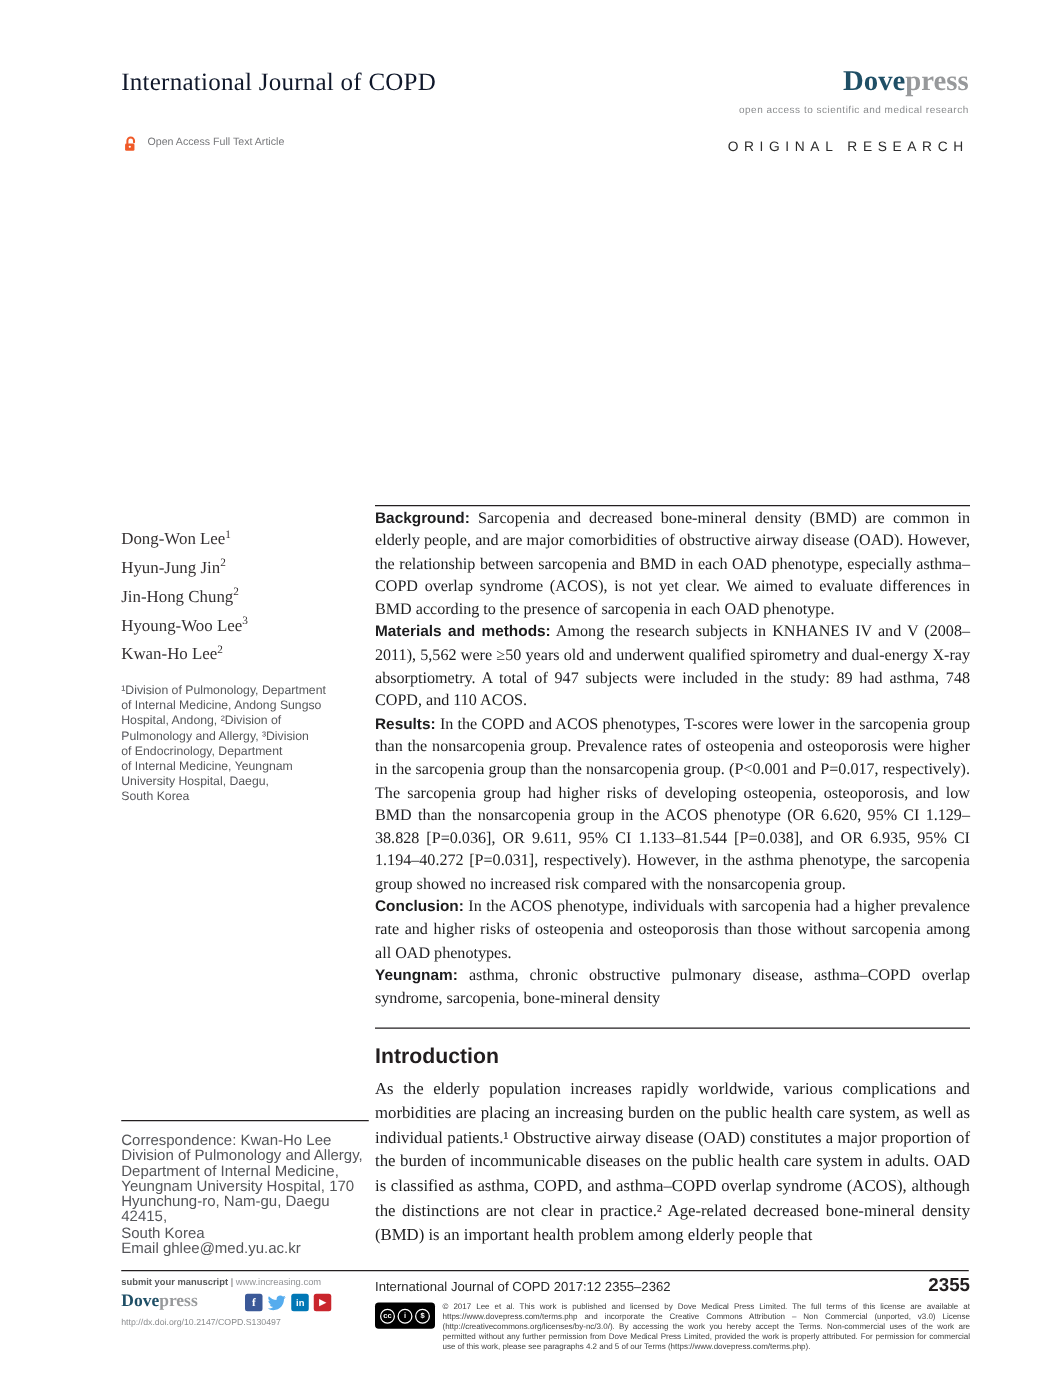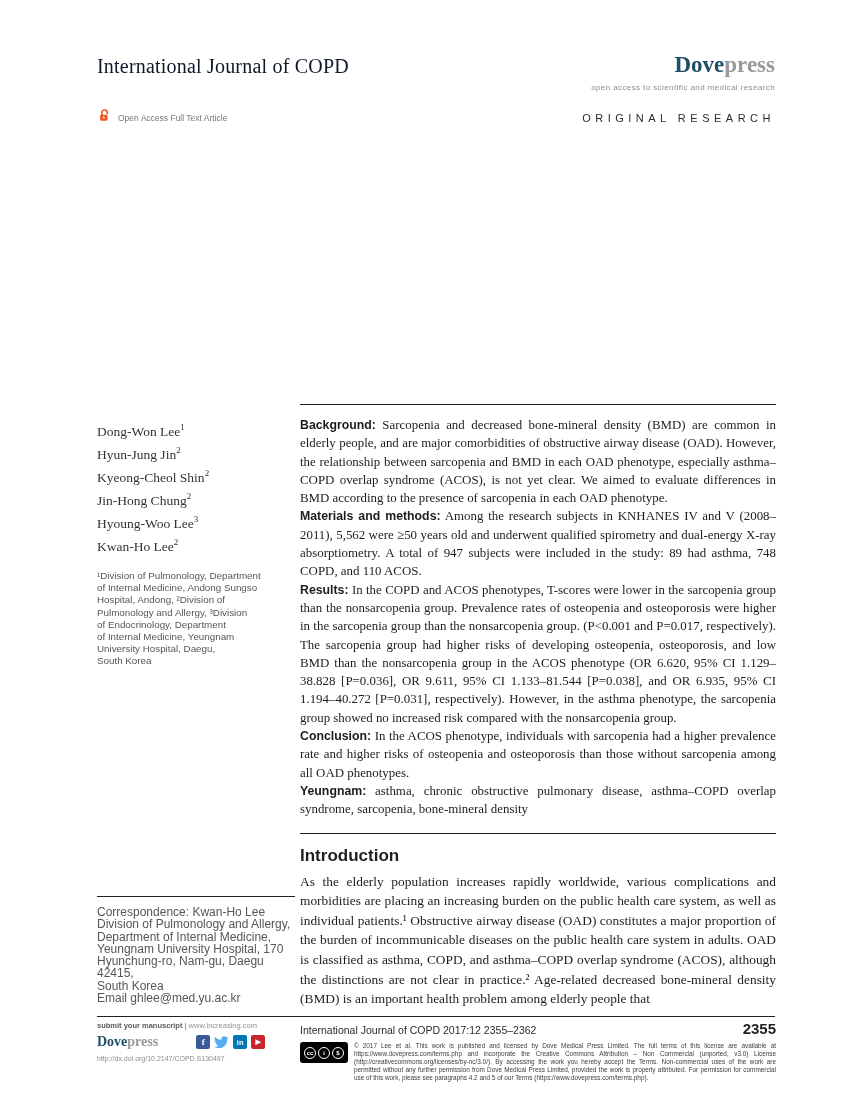--- a/index.html
+++ b/index.html
@@ -11,21 +11,21 @@
   
   .journal-name {
     position:absolute; left:97px; top:55px;
     font-family:"Liberation Serif", serif; font-weight:normal; font-size:20px;
     color:#0f172a; letter-spacing:.2px;
   }
   .dove-logo { position:absolute; right:75px; top:52px; font-family:"Liberation Serif", serif; font-weight:bold; font-size:23px; }
   .dove-logo .dove { color:#1f4f66; }
   .dove-logo .press { color:#97999b; }
   .tagline { position:absolute; right:75px; top:83px; font-size:8px; color:#8a8c8e; letter-spacing:.4px; }
-  .open-access-row { position:absolute; left:97px; top:108px; display:flex; align-items:center; gap:6px; }
+  .open-access-row { position:absolute; left:97px; top:108px; display:flex; gap:6px; }
   .open-access-row .oa-text { font-size:8.5px; color:#77787b; }
   .article-type { position:absolute; right:75px; top:112px; font-size:11px; letter-spacing:4.5px; color:#2b2b2b; }
   
   .article-title {
     position:absolute; left:96px; top:132px; width:700px;
     font-size:29px; line-height:39px; font-weight:400; color:#221e1f;
     white-space:pre-line; letter-spacing:-.2px;
   }
   
   .left-col { position:absolute; left:97px; top:418px; width:198px; }
@@ -33,21 +33,21 @@
   .author-line sup { font-size:9px; }
   .affiliations {
     margin-top:14px; font-size:9.8px; line-height:12.2px; color:#55565a; white-space:pre-line;
   }
   .correspondence {
     position:absolute; left:97px; top:896px; width:198px;
     border-top:1px solid #231f20; padding-top:9px;
     font-size:12px; line-height:12.3px; color:#55565a; white-space:pre-line;
   }
   
-  .right-col { position:absolute; left:300px; top:404px; width:476px; border-top:1px solid #231f20; padding-top:11px; }
+  .right-col { position:absolute; left:300px; top:404px; width:476px; border-top:1px solid #231f20; }
   .abstract p {
     font-family:"Liberation Serif", serif; font-size:12.9px; line-height:18.3px;
     text-align:justify; color:#1d1d1f;
   }
   .abstract .lbl { font-family:"Liberation Sans", sans-serif; font-weight:bold; font-size:12.3px; }
   .abstract-divider { border:none; border-top:1px solid #231f20; margin-top:14px; }
   .intro-heading { margin-top:12px; font-size:17px; font-weight:bold; color:#221e1f; }
   .intro-text {
     margin-top:6px; font-family:"Liberation Serif", serif; font-size:13.4px;
     line-height:19.6px; text-align:justify; color:#1d1d1f;
@@ -102,21 +102,20 @@
     </span>
     <span class="oa-text">Open Access Full Text Article</span>
   </div>
 
   <div class="article-type">ORIGINAL RESEARCH</div>
 
 
   <div class="left-col">
     <div class="author-line"><span>Dong-Won Lee</span><sup>1</sup></div>
     <div class="author-line"><span>Hyun-Jung Jin</span><sup>2</sup></div>
-    <div class="author-line"><span>Kyeong-Cheol Shin</span><sup>2</sup></div>
     <div class="author-line"><span>Jin-Hong Chung</span><sup>2</sup></div>
     <div class="author-line"><span>Hyoung-Woo Lee</span><sup>3</sup></div>
     <div class="author-line"><span>Kwan-Ho Lee</span><sup>2</sup></div>
     <div class="affiliations">¹Division of Pulmonology, Department
 of Internal Medicine, Andong Sungso
 Hospital, Andong, ²Division of
 Pulmonology and Allergy, ³Division
 of Endocrinology, Department
 of Internal Medicine, Yeungnam
 University Hospital, Daegu,

